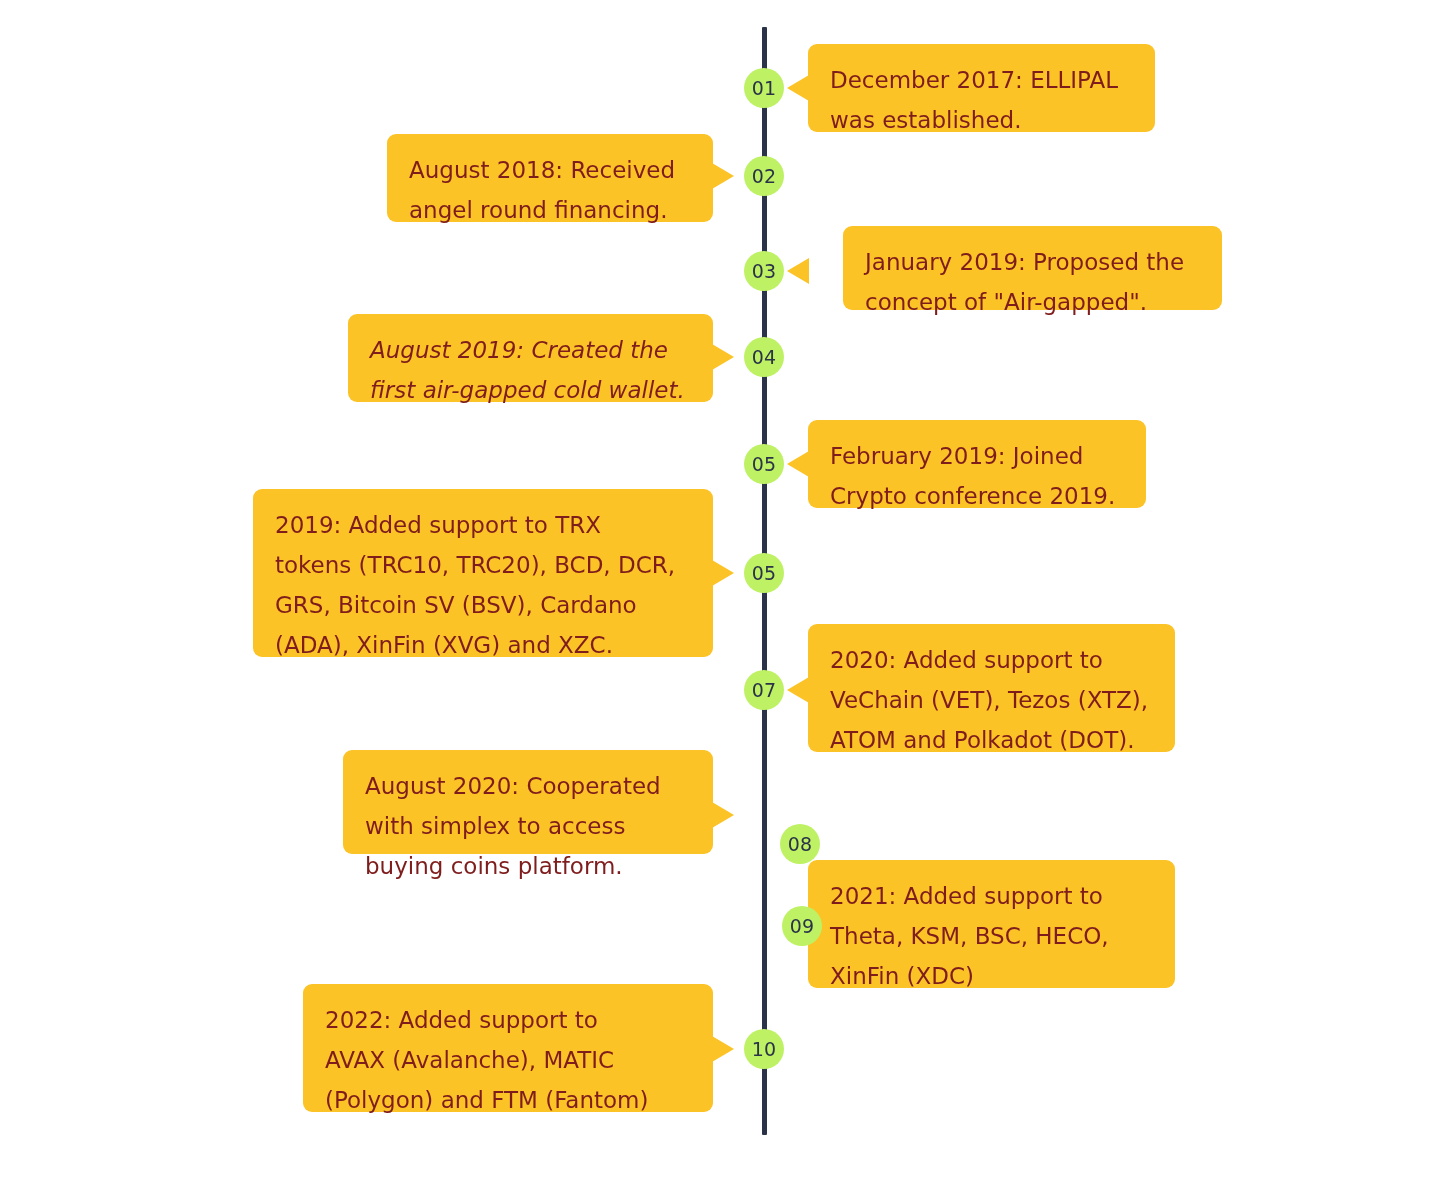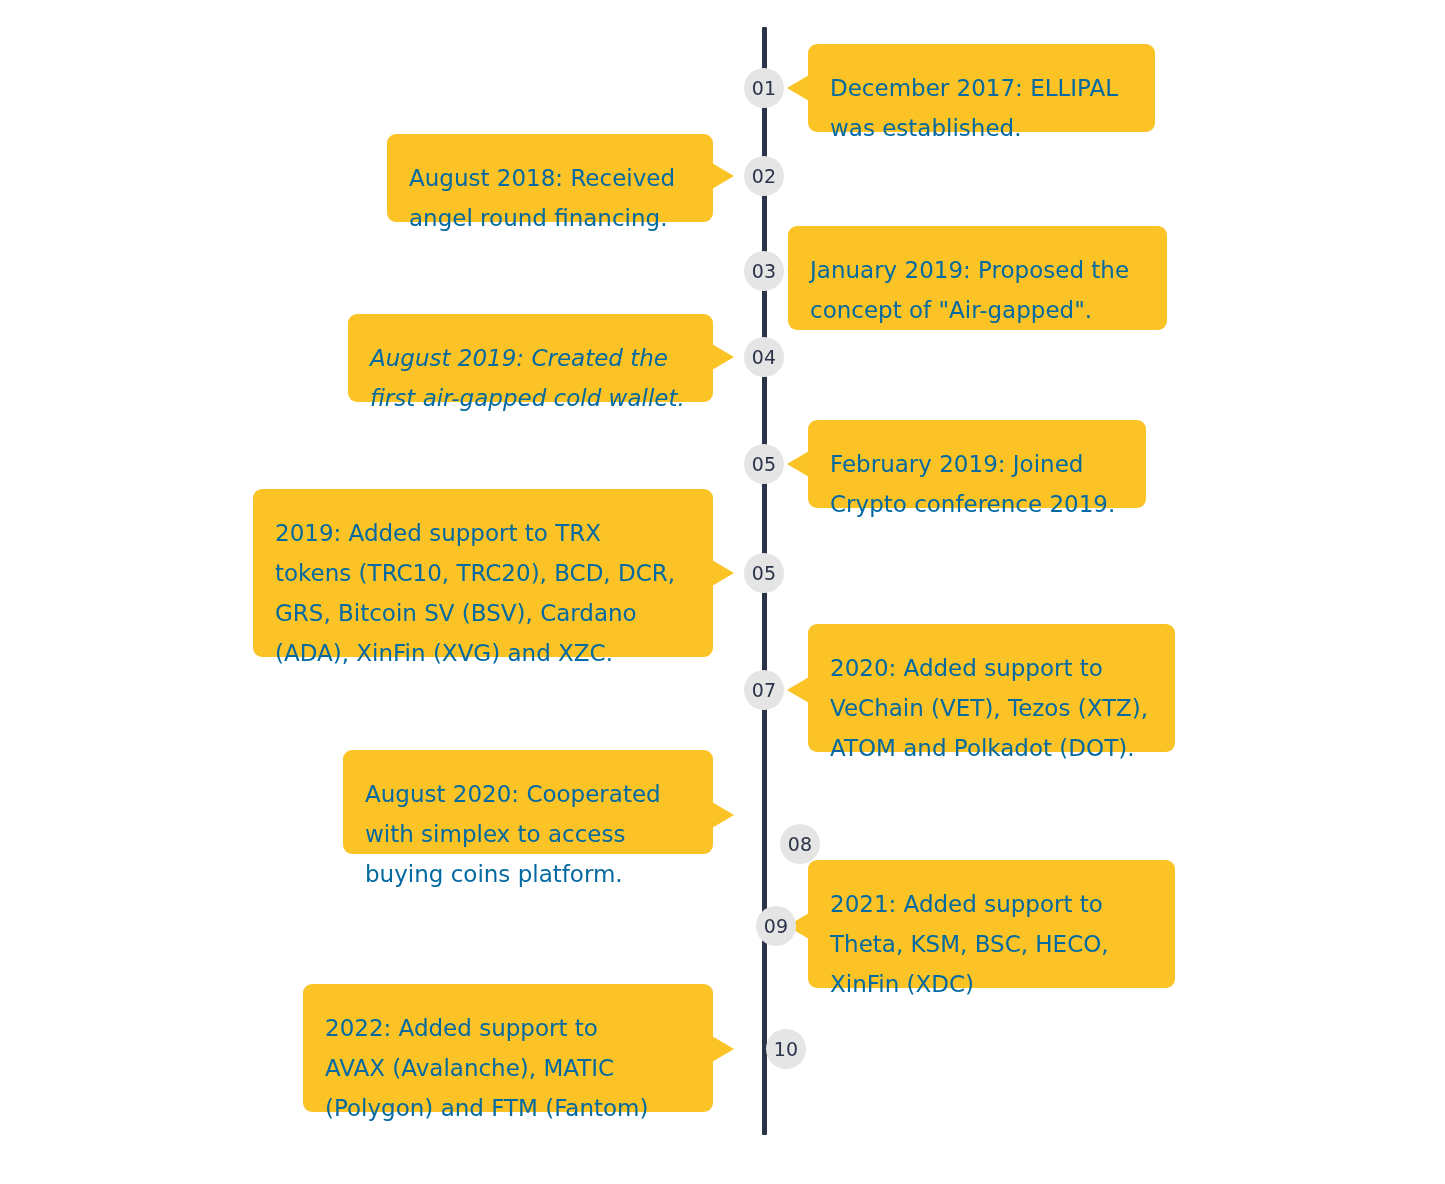--- a/index.html
+++ b/index.html
@@ -31,38 +31,38 @@
   }
   
   .marker {
     position: absolute;
     width: 40px;
     height: 40px;
     margin-left: -20px;
     margin-top: -20px;
     left: 764px;
     border-radius: 50%;
-    background: #e5e5e5;
+    background: #bef264;
     color: #2b3349;
     font-size: 19px;
     line-height: 40px;
     text-align: center;
     letter-spacing: 0.2px;
     z-index: 4;
   }
   
   .card {
     position: absolute;
     background: #fcc326;
     border-radius: 9px;
     box-sizing: border-box;
-    color: #0369a1;
+    color: #7f1d1d;
     font-size: 23px;
     line-height: 40px;
-    padding: 24px 22px;
+    padding: 16px 22px;
     z-index: 2;
   }
   .card.right {
     text-align: left;
   }
   .card.left {
     text-align: left;
   }
   
   .tail {
@@ -97,21 +97,21 @@
 was established.</span>
       </div>
       <div class="tail right-tail" style="top: 75px; left: 787px;"></div>
       <div class="marker" style="top: 88px; left: 764px;">01</div>
       <div class="card left" style="left: 387px; top: 134px; width: 326px; height: 88px;">
         <span class="card-text">August 2018: Received
 angel round financing.</span>
       </div>
       <div class="tail left-tail" style="top: 163px; left: 712px;"></div>
       <div class="marker" style="top: 176px; left: 764px;">02</div>
-      <div class="card right" style="left: 788px; top: 226px; width: 379px; height: 104px;">
+      <div class="card right" style="left: 843px; top: 226px; width: 379px; height: 84px;">
         <span class="card-text">January 2019: Proposed the
 concept of "Air-gapped".</span>
       </div>
       <div class="tail right-tail" style="top: 258px; left: 787px;"></div>
       <div class="marker" style="top: 271px; left: 764px;">03</div>
       <div class="card left" style="left: 348px; top: 314px; width: 365px; height: 88px; font-style: italic;">
         <span class="card-text">August 2019: Created the
 first air-gapped cold wallet.</span>
       </div>
       <div class="tail left-tail" style="top: 344px; left: 712px;"></div>
@@ -143,22 +143,22 @@
 buying coins platform.</span>
       </div>
       <div class="tail left-tail" style="top: 802px; left: 712px;"></div>
       <div class="marker" style="top: 844px; left: 764px; margin-left: 16px;">08</div>
       <div class="card right" style="left: 808px; top: 860px; width: 367px; height: 128px;">
         <span class="card-text">2021: Added support to
 Theta, KSM, BSC, HECO,
 XinFin (XDC)</span>
       </div>
       <div class="tail right-tail" style="top: 913px; left: 787px;"></div>
-      <div class="marker" style="top: 926px; left: 720px; margin-left: 36px;">09</div>
+      <div class="marker" style="top: 926px; left: 746px; margin-left: 36px;">09</div>
       <div class="card left" style="left: 303px; top: 984px; width: 410px; height: 128px;">
         <span class="card-text">2022: Added support to
 AVAX (Avalanche), MATIC
 (Polygon) and FTM (Fantom)</span>
       </div>
       <div class="tail left-tail" style="top: 1036px; left: 712px;"></div>
-      <div class="marker" style="top: 1049px; left: 786px;">10</div>
+      <div class="marker" style="top: 1049px; left: 764px;">10</div>
     </div>
 </div>
 
 </body></html>

